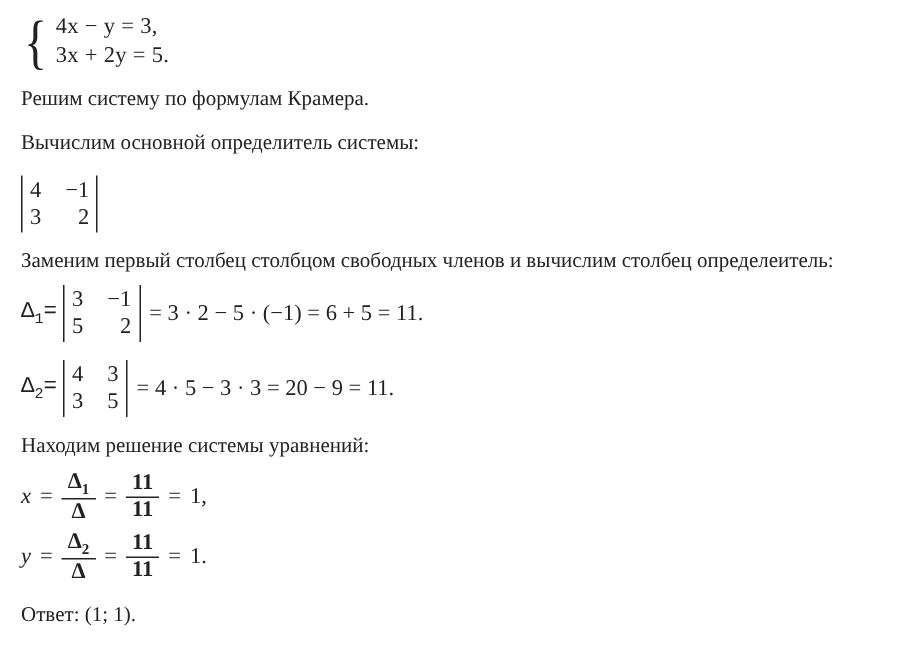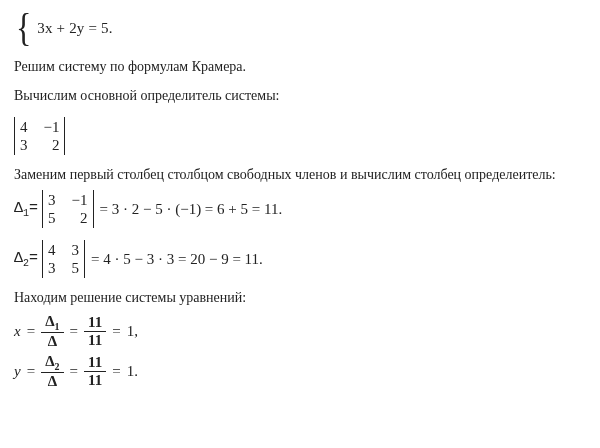--- a/index.html
+++ b/index.html
@@ -74,20 +74,21 @@
   .answer { margin-top: 12px; line-height: 18px; }
 </style>
 </head>
 <body>
 
 <div class="page">
 
   <div class="system">
     <span class="brace">{</span>
     <div>
+      <div class="eq-line">4x − y = 3,</div>
       <div class="eq-line">3x + 2y = 5.</div>
     </div>
   </div>
 
   <p class="text-line">Решим систему по формулам Крамера.</p>
 
   <p class="text-line">Вычислим основной определитель системы:</p>
   <div class="math-row">
     <span class="matrix">
       <span class="c1">4</span>
@@ -151,14 +152,15 @@
     <span class="tok">=</span>
     <span class="frac tok">
       <span class="num">11</span>
       <span class="fbar"></span>
       <span class="den">11</span>
     </span>
     <span class="tok">=</span>
     <span class="tok">1.</span>
   </div>
 
+  <p class="answer">Ответ: (1; 1).</p>
 
 </div>
 
 </body></html>

